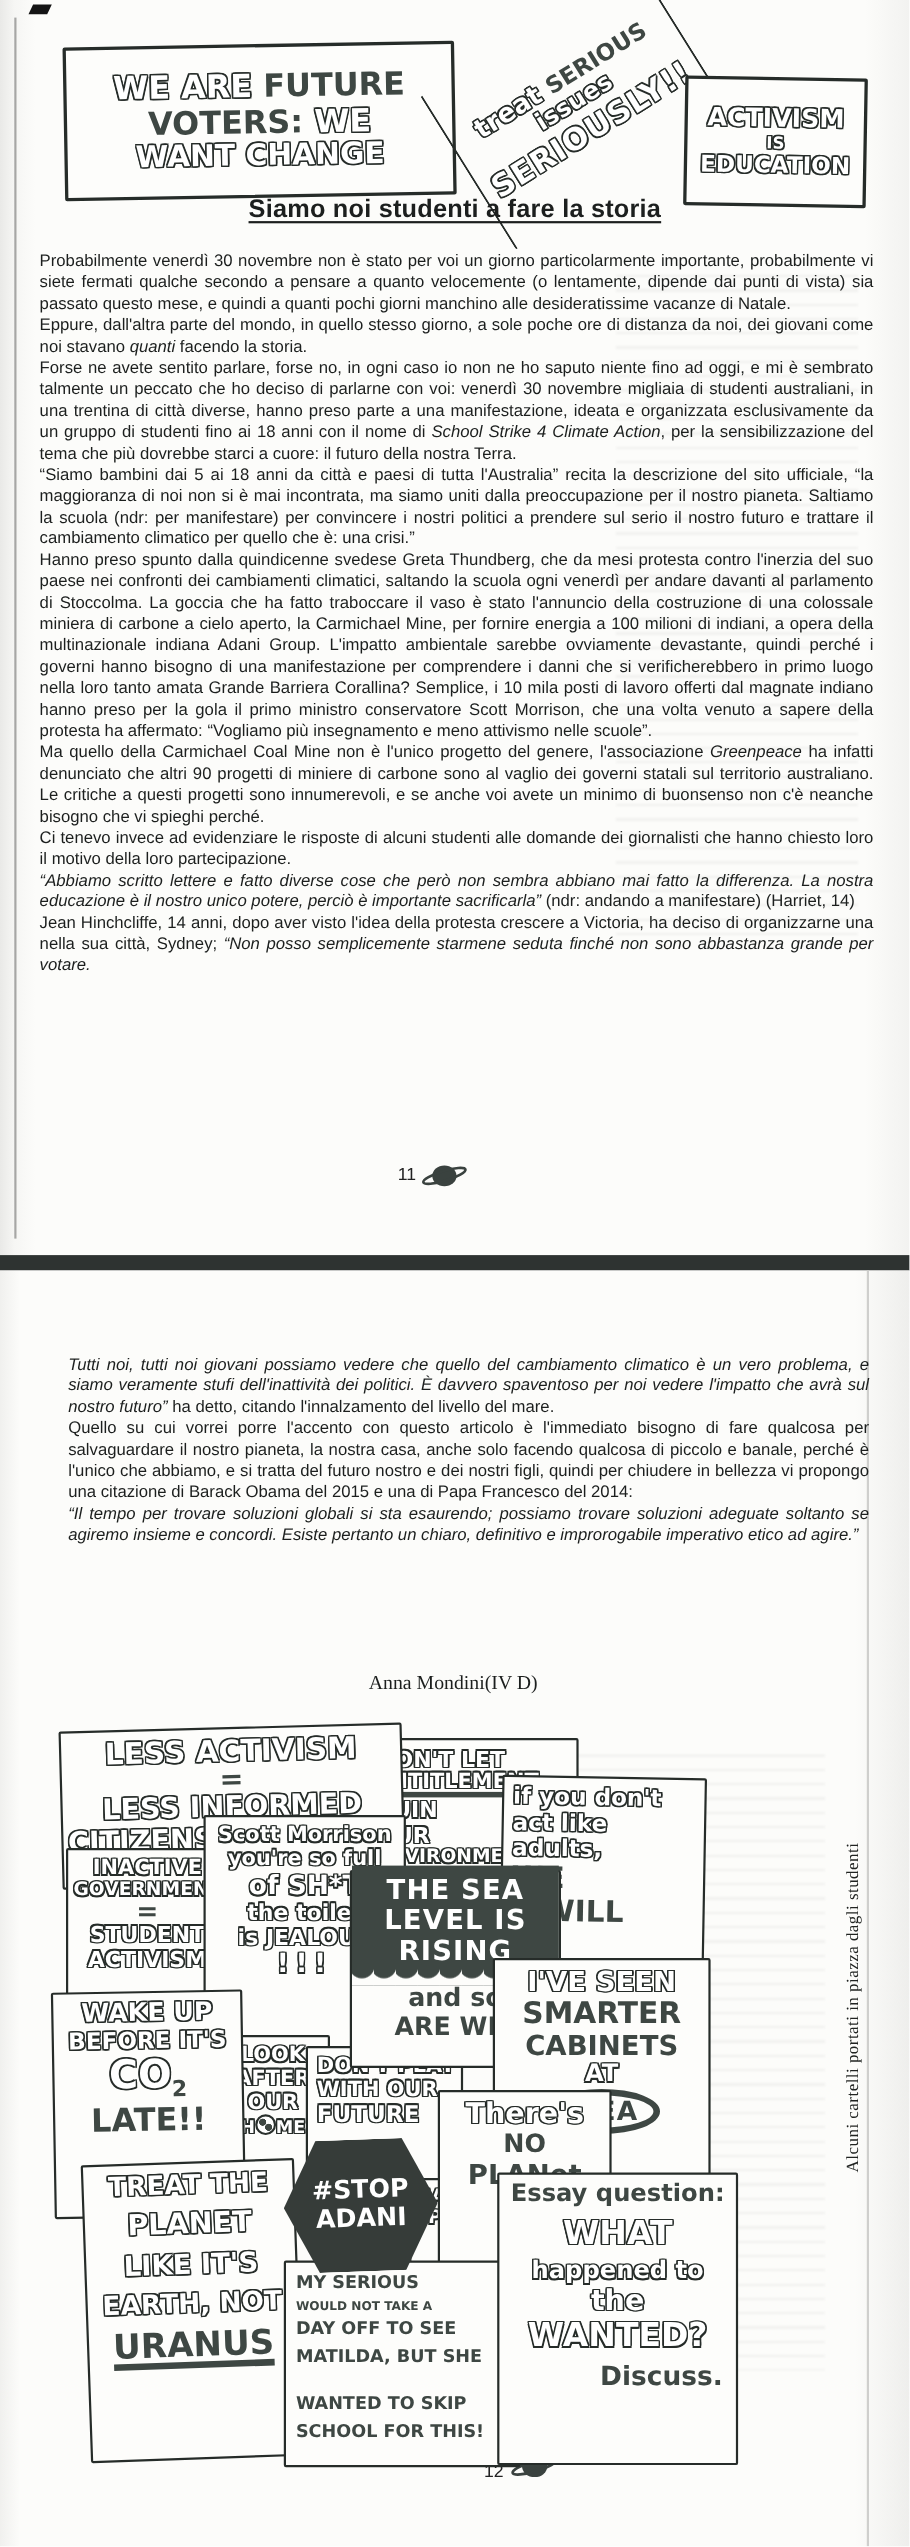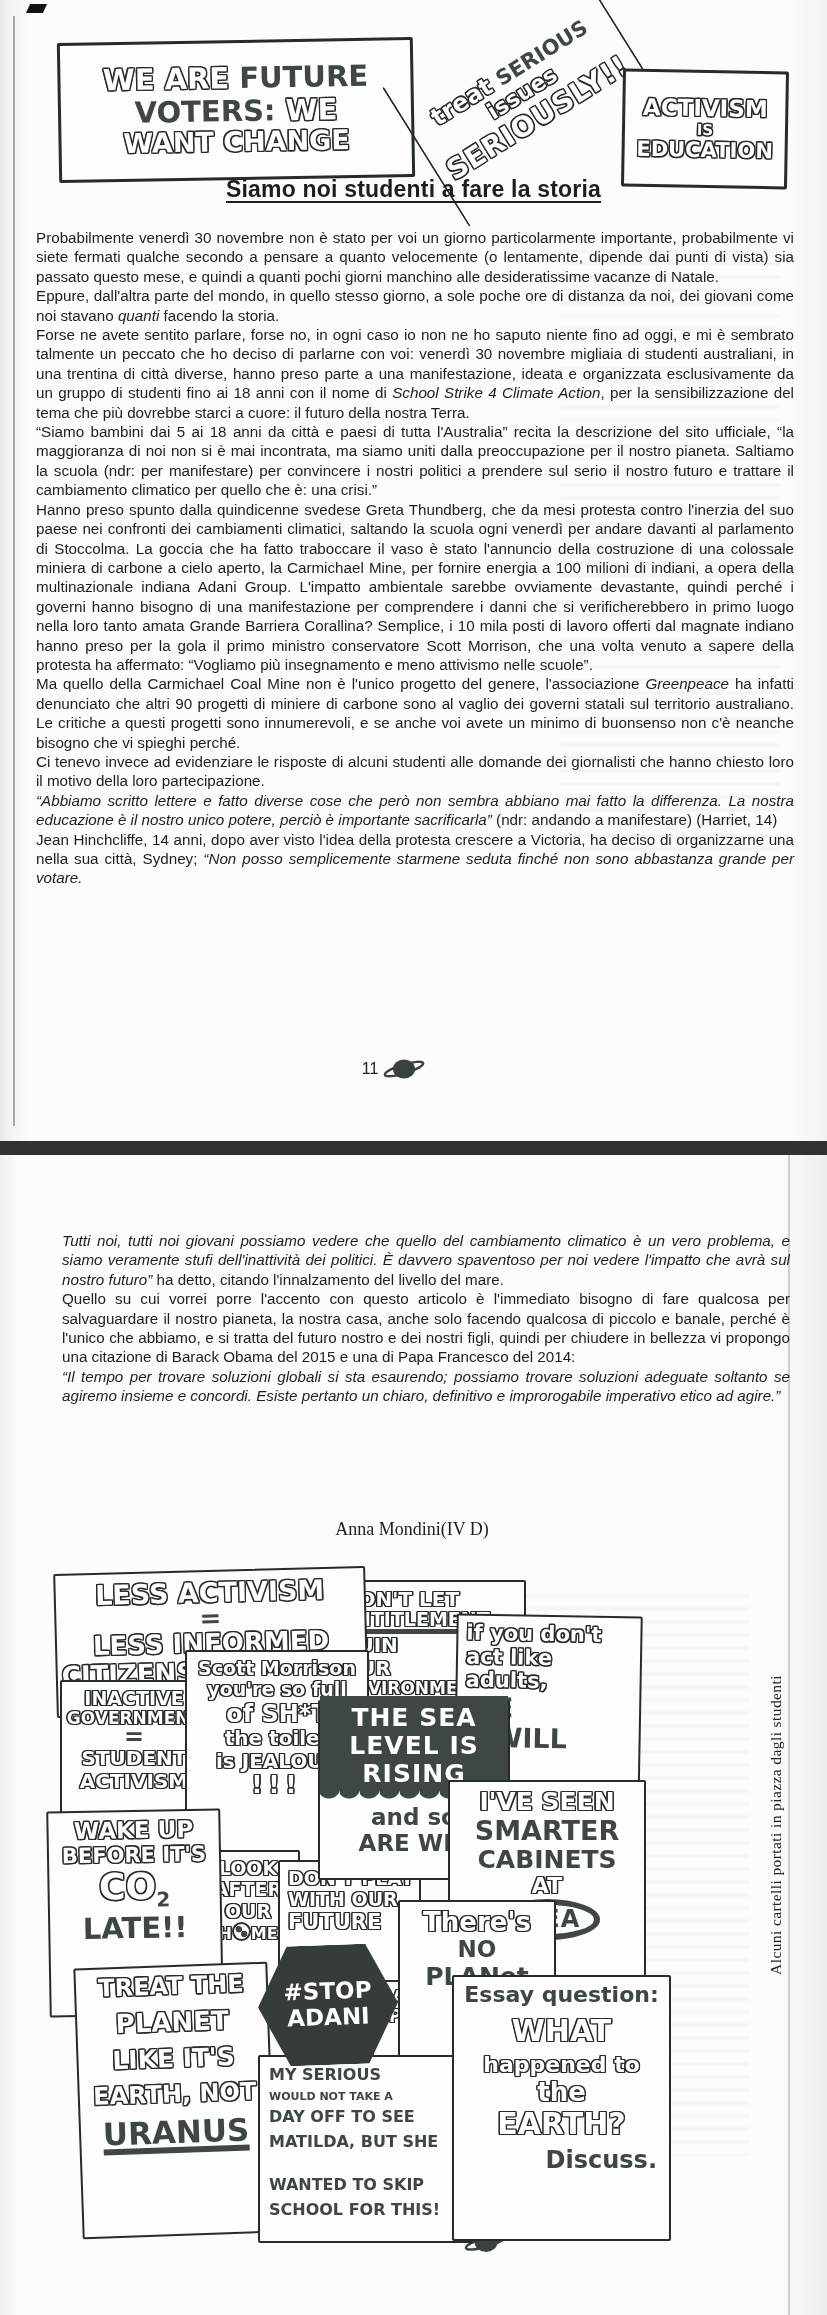--- a/index.html
+++ b/index.html
@@ -37,21 +37,21 @@
   
   .title{position:absolute;left:0;top:176px;width:100%;text-align:center;font-size:23px;font-weight:bold;
          text-decoration:underline;text-decoration-thickness:2px;text-underline-offset:4px;letter-spacing:.2px;}
   .textblock{position:absolute;text-align:justify;font-size:15.2px;line-height:19.4px;}
   .tb1{left:36px;top:228px;width:758px;}
   .tb2{left:62px;top:76px;width:728px;}
   .textblock p{margin:0;}
   .it{font-style:italic;}
   .signature{position:absolute;left:62px;top:364px;width:700px;text-align:center;font-size:18px;
              font-family:"Liberation Serif",serif;}
-  .pagenum{position:absolute;display:flex;align-items:flex-start;gap:4px;font-size:16px;color:#222;}
+  .pagenum{position:absolute;display:flex;align-items:flex-end;gap:4px;font-size:16px;color:#222;}
   .vcaption{position:absolute;left:497px;top:660px;width:560px;height:20px;transform:rotate(-90deg);
             font-family:"Liberation Serif",serif;font-size:15.5px;color:#202321;text-align:center;letter-spacing:.4px;}
   .bleed{position:absolute;opacity:.07;filter:blur(1px);background:repeating-linear-gradient(#666 0 2px,transparent 2px 13px);}
 </style>
 </head>
 <body>
 
 <div class="canvas">
 
   <div class="page page1">
@@ -226,21 +226,21 @@
         <span class="ln solid" style="font-size:16px;">MATILDA, BUT SHE</span>
         <span class="ln solid" style="font-size:16px;margin-top:19px;">WANTED TO SKIP</span>
         <span class="ln solid" style="font-size:16px;">SCHOOL FOR THIS!</span>
       </div>
 
       <div class="sign" style="left:452px;top:820px;width:207px;height:250px;z-index:6;">
         <span class="ln solid" style="font-size:22px;text-transform:none;">Essay question:</span>
         <span class="ln out" style="font-size:30px;margin-top:6px;">WHAT</span>
         <span class="ln out" style="font-size:22px;margin-top:6px;text-transform:lowercase;">happened to</span>
         <span class="ln out" style="font-size:26px;text-transform:lowercase;">the</span>
-        <span class="ln out" style="font-size:30px;">EARTH?</span>
+        <span class="ln out" style="font-size:30px;">WANTED?</span>
         <span class="ln solid" style="font-size:24px;margin-top:6px;text-align:right;padding-right:8px;text-transform:none;">Discuss.</span>
       </div>
     </div>
 
     <div class="vcaption">Alcuni cartelli portati in piazza dagli studenti</div>
 
     <div class="pagenum" style="left:440px;top:1072px;">
       <span>12</span>
       <svg width="46" height="30" viewBox="0 0 44 28">
         <ellipse cx="23" cy="14" rx="11" ry="9.5" fill="#3a423f"></ellipse>

